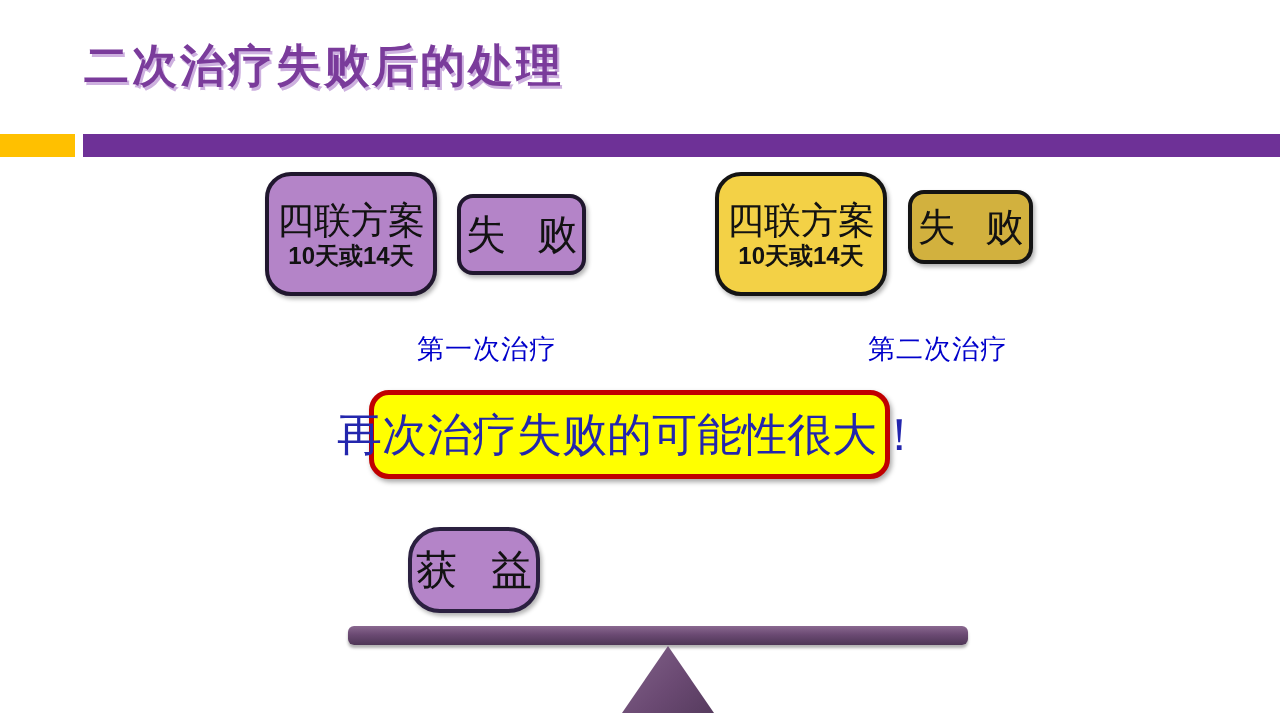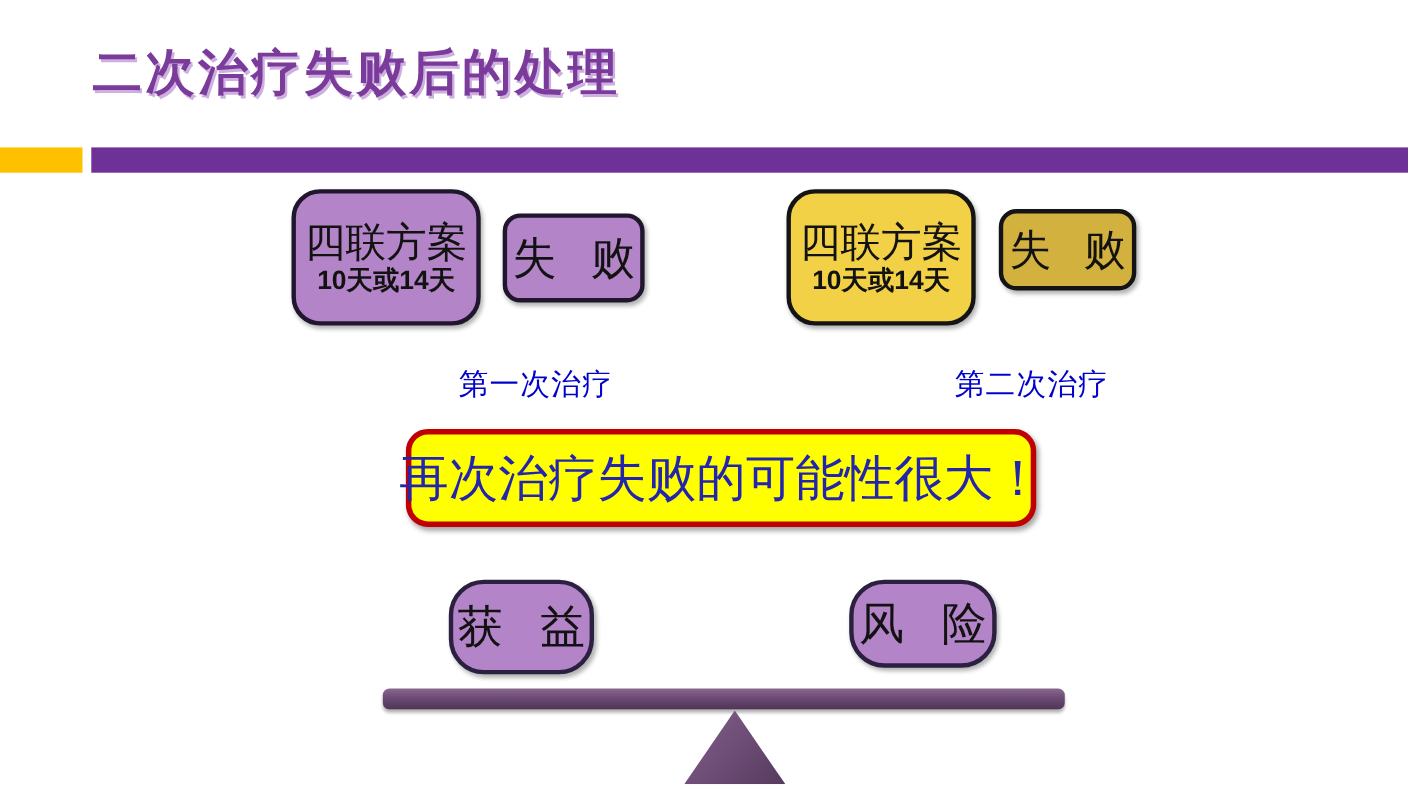--- a/index.html
+++ b/index.html
@@ -94,21 +94,21 @@
     letter-spacing: 1px;
     white-space: nowrap;
   }
   .caption.first  { left: 378px; margin-left: 39px; }
   .caption.second { left: 868px; }
 
   
   .warning-banner {
     position: absolute;
     left: 369px; top: 390px;
-    width: 573px; height: 89px;
+    width: 521px; height: 89px;
     background: #FFFF00;
     border: 5px solid #C00000;
     border-radius: 20px;
     box-shadow: 2px 3px 5px rgba(0,0,0,0.35);
     display: flex;
     align-items: center;
     justify-content: center;
     font-size: 45px;
     color: #2326AD;
     letter-spacing: 0px;
@@ -164,18 +164,17 @@
   <div class="rbox quad-box second">
     <div class="regimen">四联方案</div>
     <div class="duration">10天或14天</div>
   </div>
   <div class="rbox fail-box second">失 败</div>
   <div class="caption second">第二次治疗</div>
 
   <div class="warning-banner">再次治疗失败的可能性很大！</div>
 
   <div class="rbox balance-box benefit">获 益</div>
-  <div class="rbox balance-box risk">风 险</div>
 
   <div class="balance-beam"></div>
   <div class="balance-fulcrum"></div>
 
 </div>
 
 </body></html>

